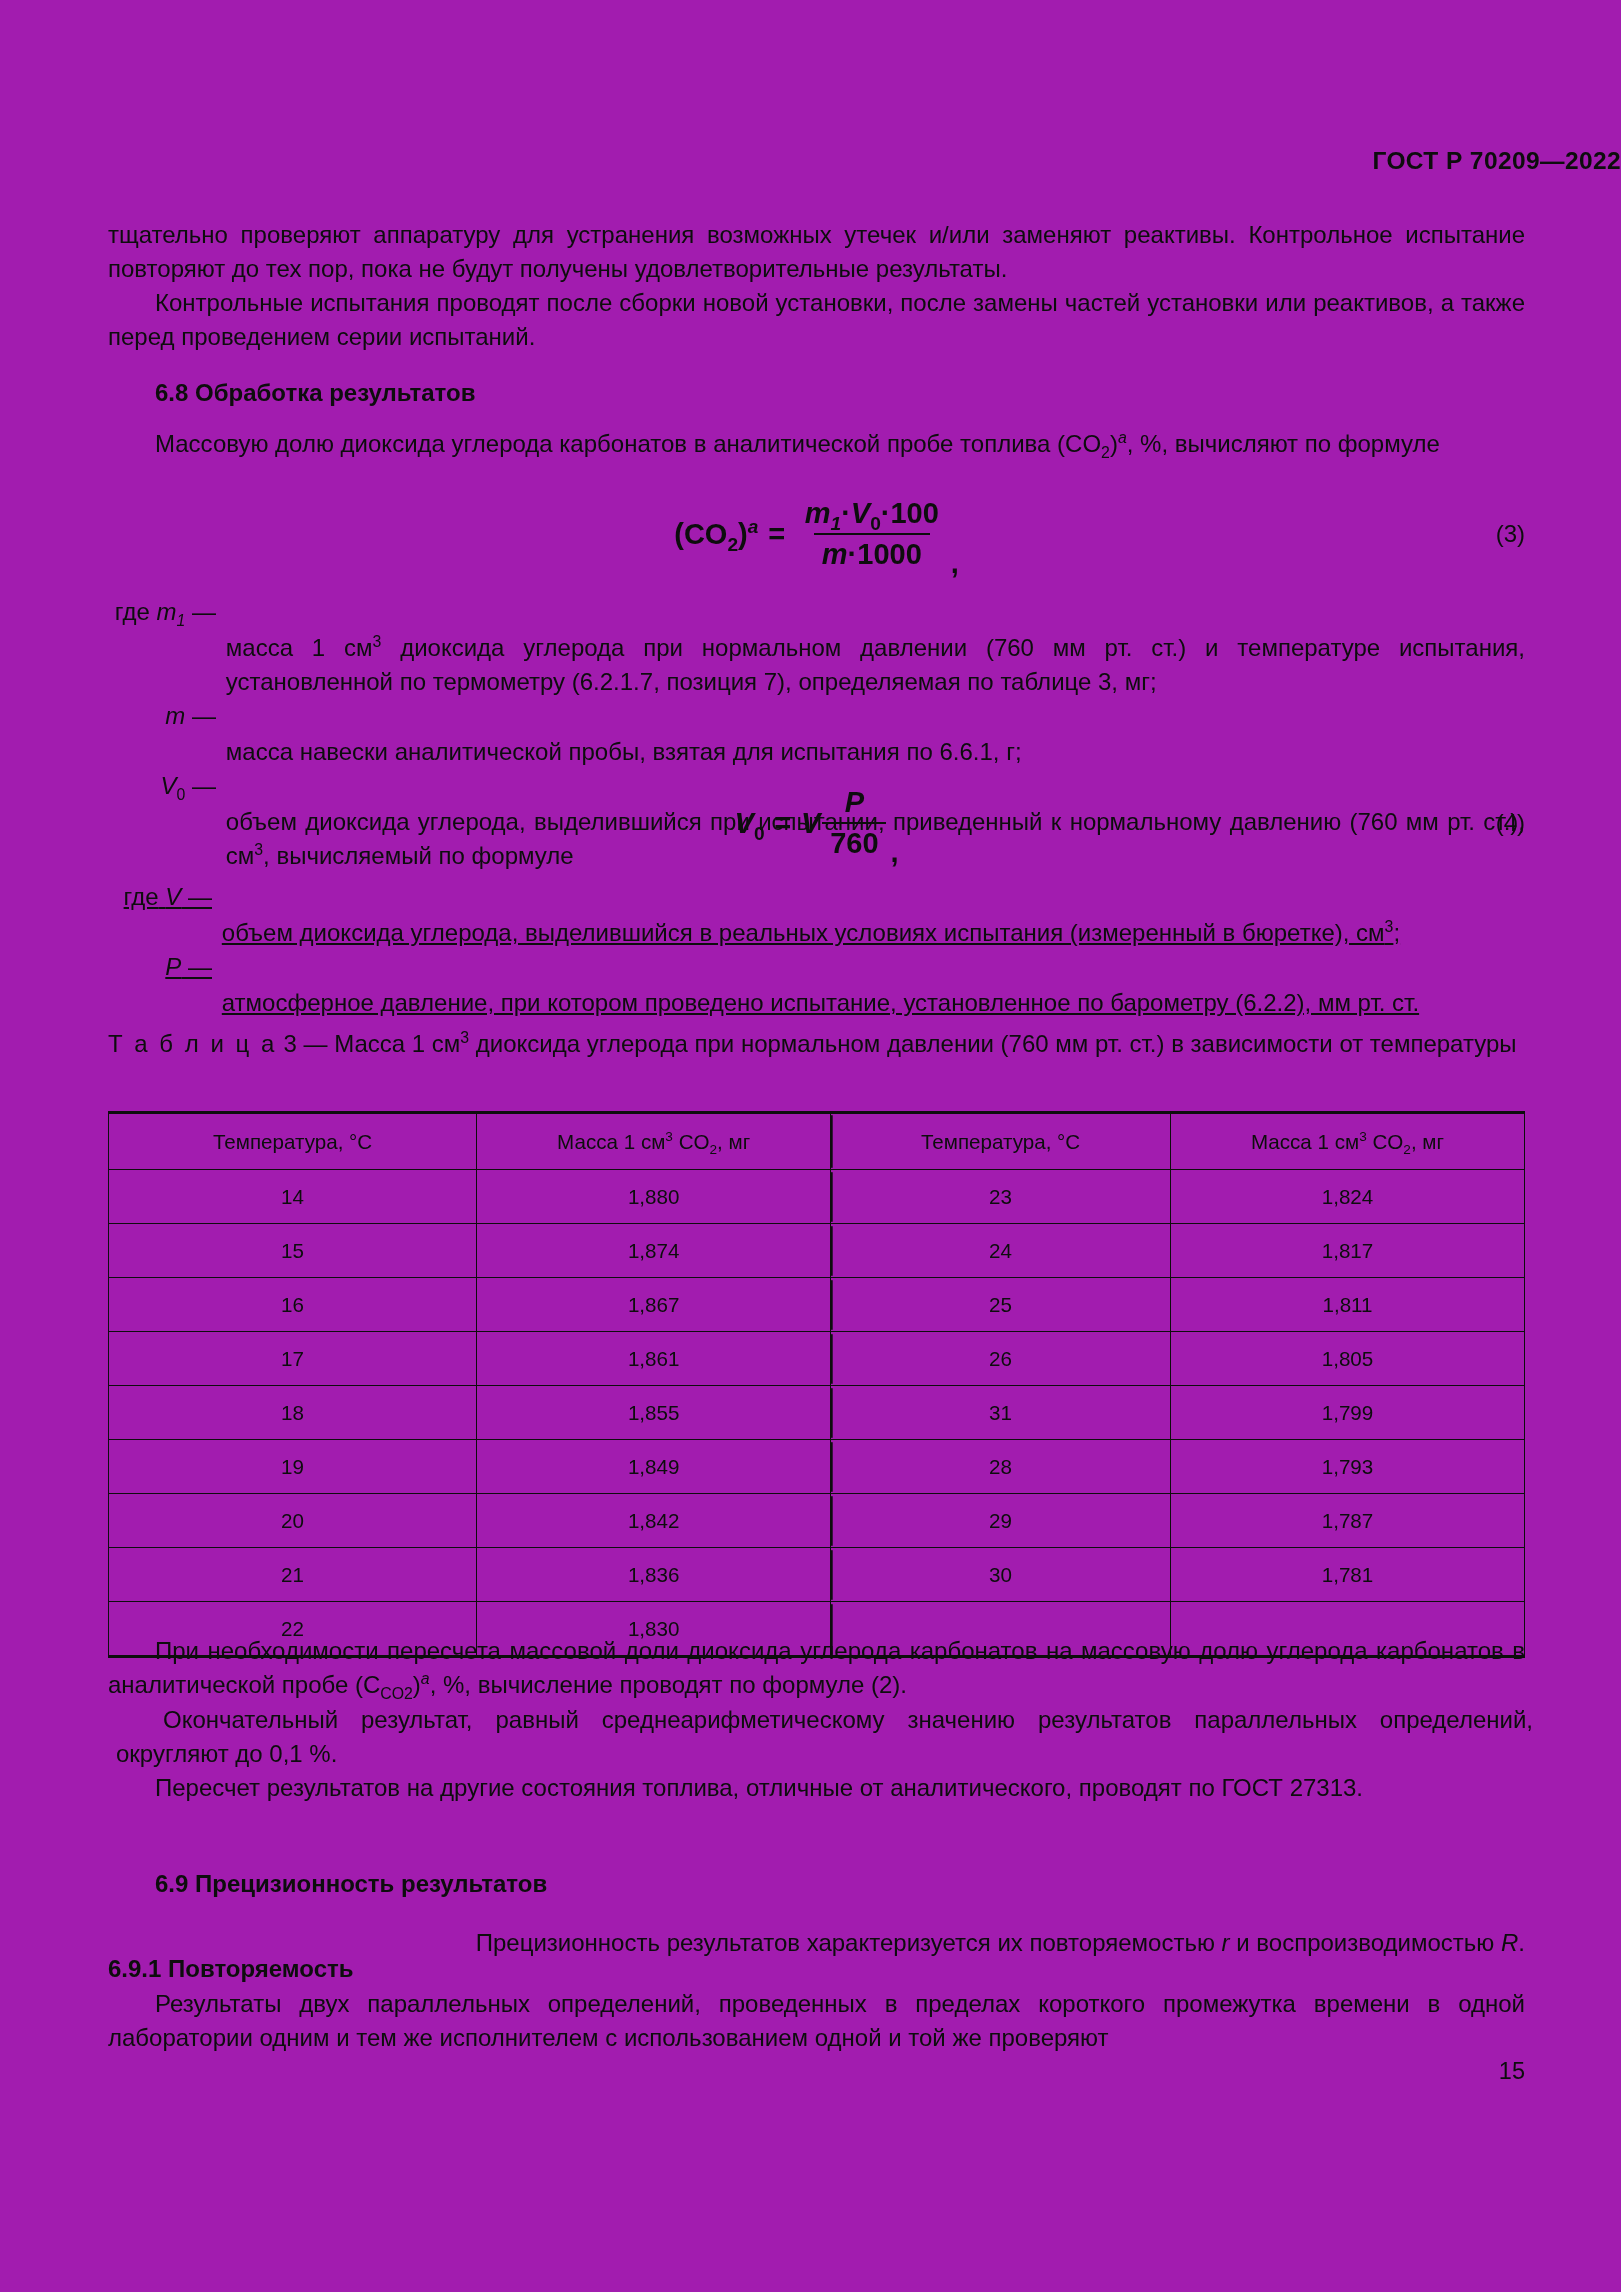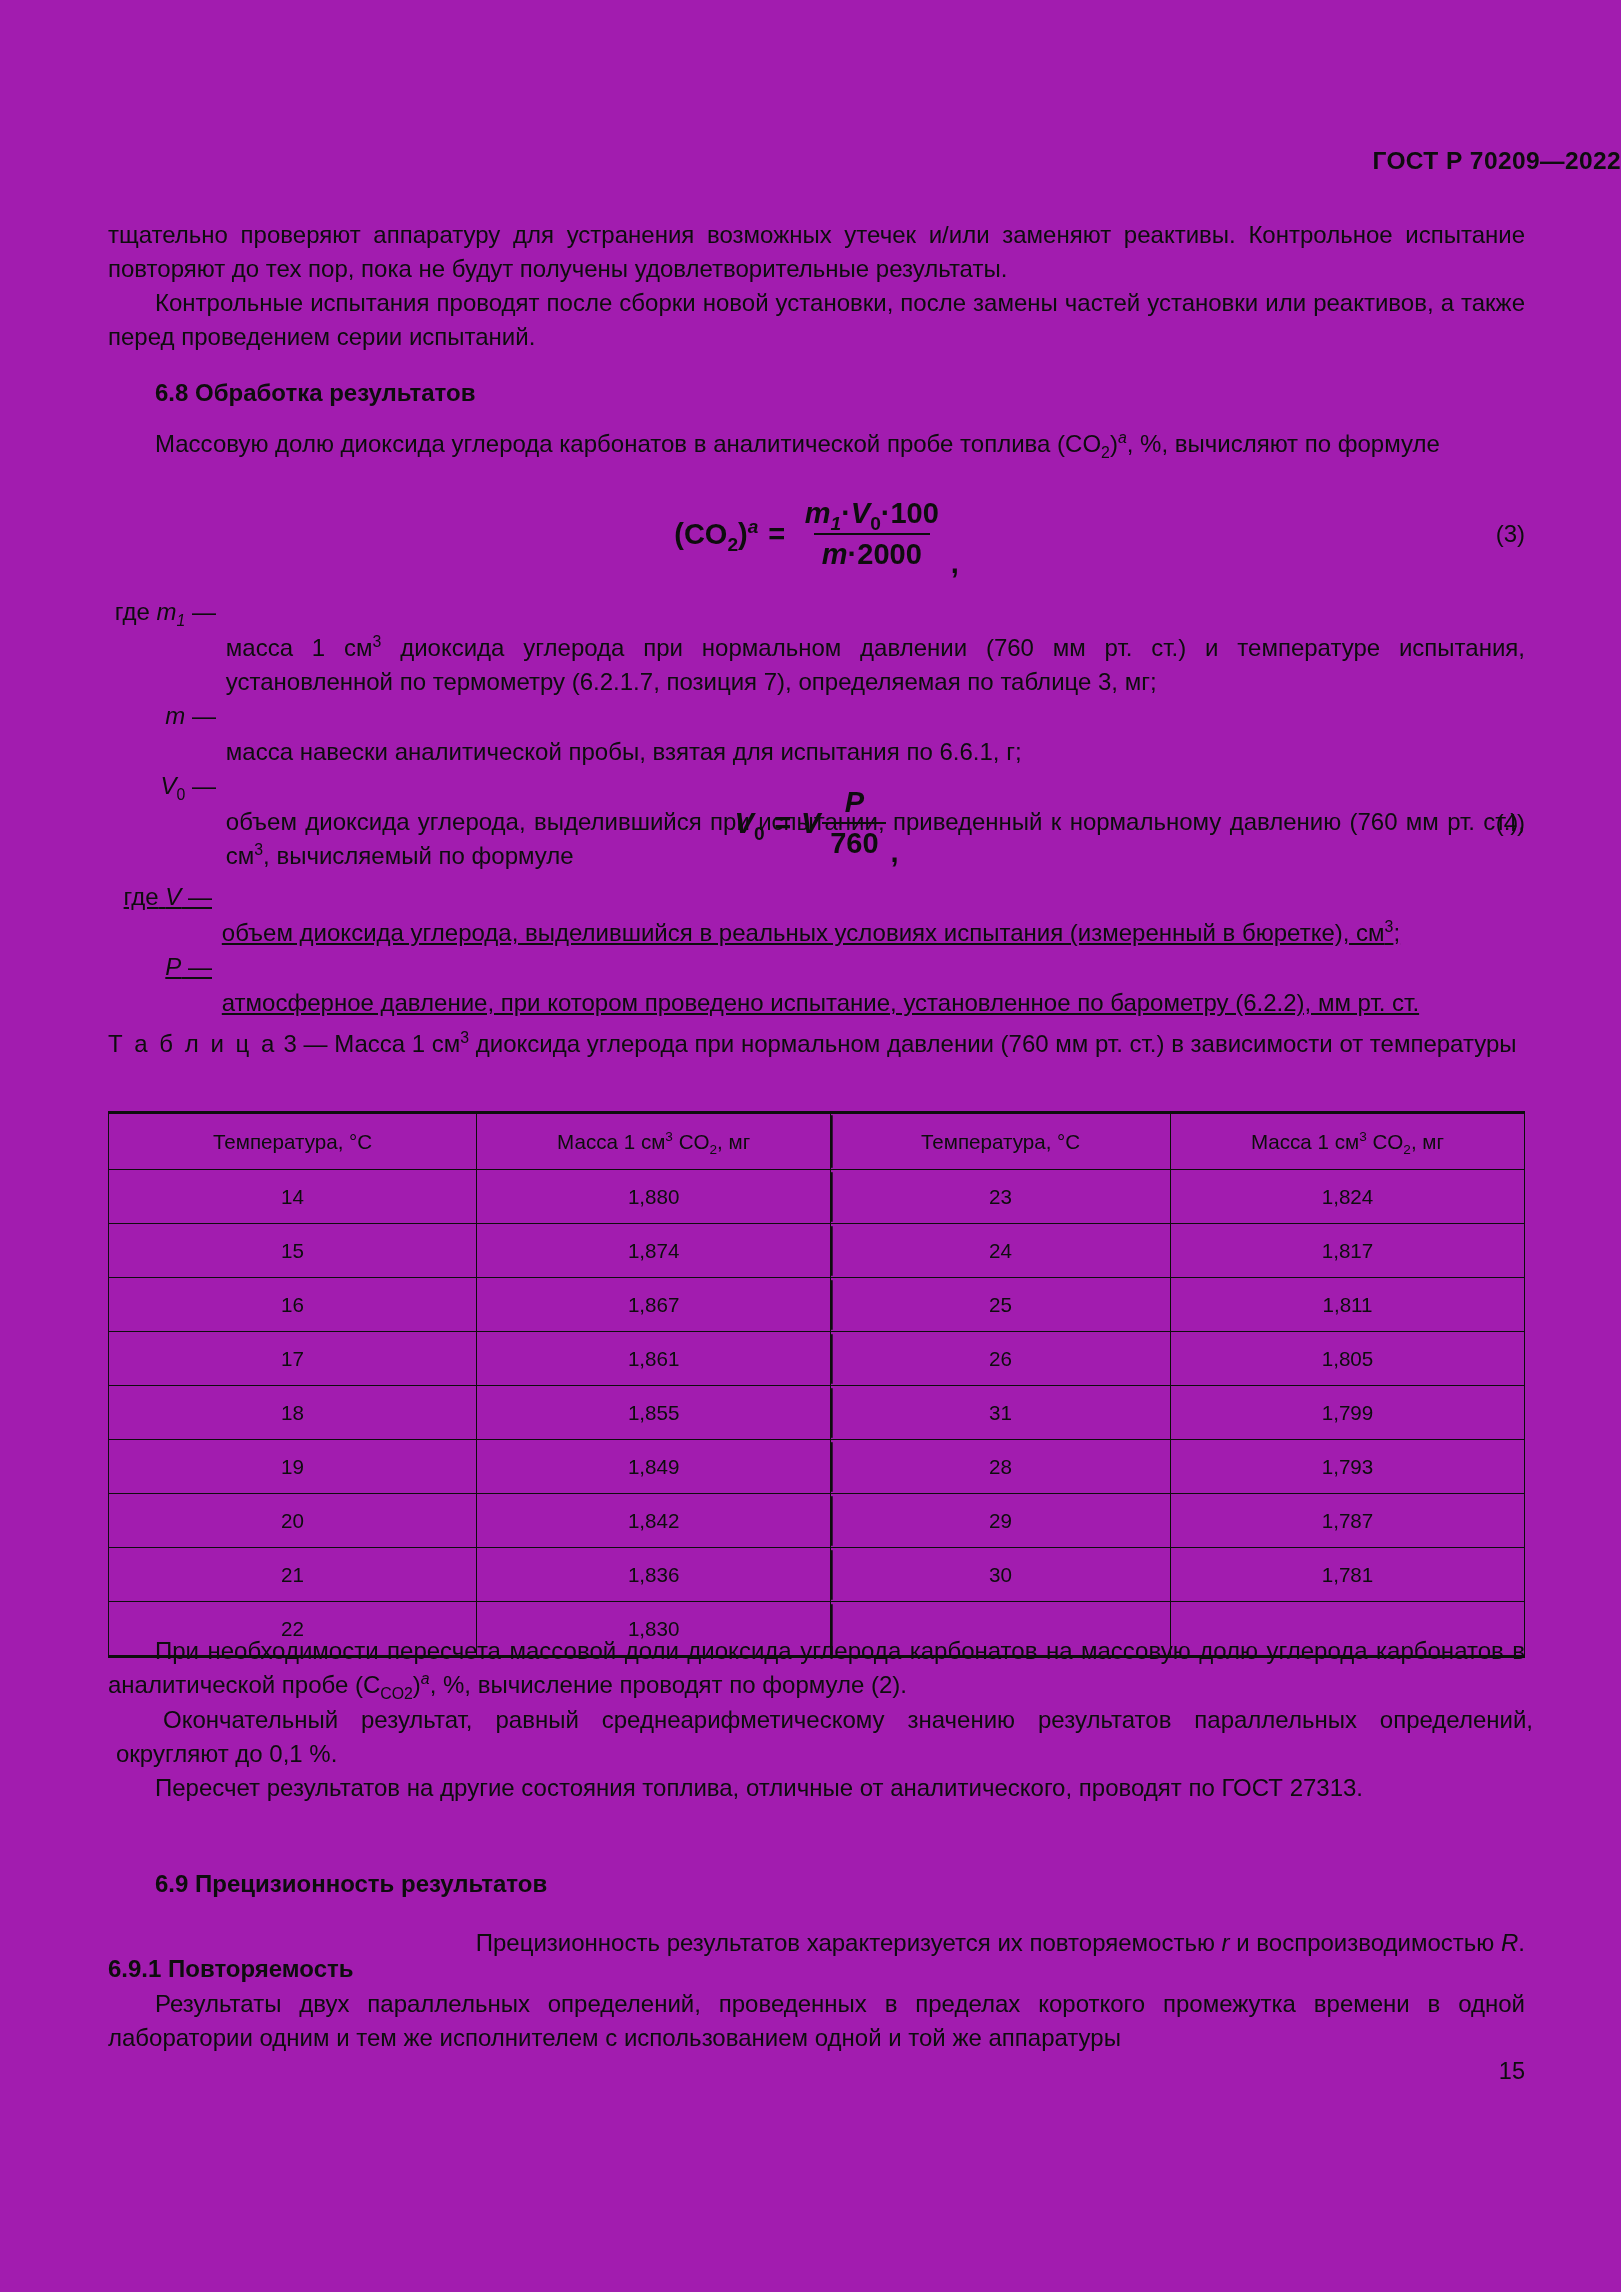--- a/index.html
+++ b/index.html
@@ -244,21 +244,21 @@
     <div class="body-block" style="top:427px;">
       <p class="para indent"><span>Массовую долю диоксида углерода карбонатов в аналитической пробе топлива (CO</span><span class="sub">2</span>)<span class="sup ital">a</span><span>, %, вычисляют по формуле</span></p>
     </div>
 
     <div class="formula-row" style="top:495px; height:78px;">
       <div class="eq">
         <span class="lhs"><span>(CO</span><span class="sub">2</span>)<span class="sup mi">a</span></span>
         <span class="op">=</span>
         <span class="frac">
           <span class="num"><span class="mi">m</span><span class="sub mi">1</span><span>·</span><span class="mi">V</span><span class="sub">0</span><span>·</span><span>100</span></span>
-          <span class="den"><span class="mi">m</span><span>·</span><span>2000</span></span>
+          <span class="den"><span class="mi">m</span><span>·</span><span>1000</span></span>
         </span>
         <span class="comma-after">,</span>
       </div>
       <span class="formula-num">(3)</span>
     </div>
 
     <div class="deflist" style="top:595px;">
       <div class="defrow">
         <span class="term" style="width:108px;"><span>где</span>&nbsp;<span class="ital">m</span><span class="sub ital">1</span>&nbsp;<span>—</span></span>
         <span class="desc"><span>масса 1 см</span><span class="sup">3</span><span> диоксида углерода при нормальном давлении (760 мм рт. ст.) и температуре испытания, установленной по термометру (6.2.1.7, позиция 7), определяемая по таблице 3, мг;</span></span>
@@ -401,20 +401,20 @@
 
     <div class="body-block" style="top:1918px;">
       <p class="para indent nojust"><span>Прецизионность результатов характеризуется их повторяемостью </span><span class="ital">r</span><span> и воспроизводимостью </span><span class="ital">R</span><span>.</span></p>
     </div>
 
     <div class="body-block" style="top:1952px;">
       <h3 class="heading flush">6.9.1 Повторяемость</h3>
     </div>
 
     <div class="body-block" style="top:1987px;">
-      <p class="para indent">Результаты двух параллельных определений, проведенных в пределах короткого промежутка времени в одной лаборатории одним и тем же исполнителем с использованием одной и той же аппаратуры</p>
+      <p class="para indent">Результаты двух параллельных определений, проведенных в пределах короткого промежутка времени в одной лаборатории одним и тем же исполнителем с использованием одной и той же проверяют</p>
     </div>
 
     <div class="page-number" style="top:2058px;">15</div>
 
   </div>
 </div>
 
 
 </body></html>

